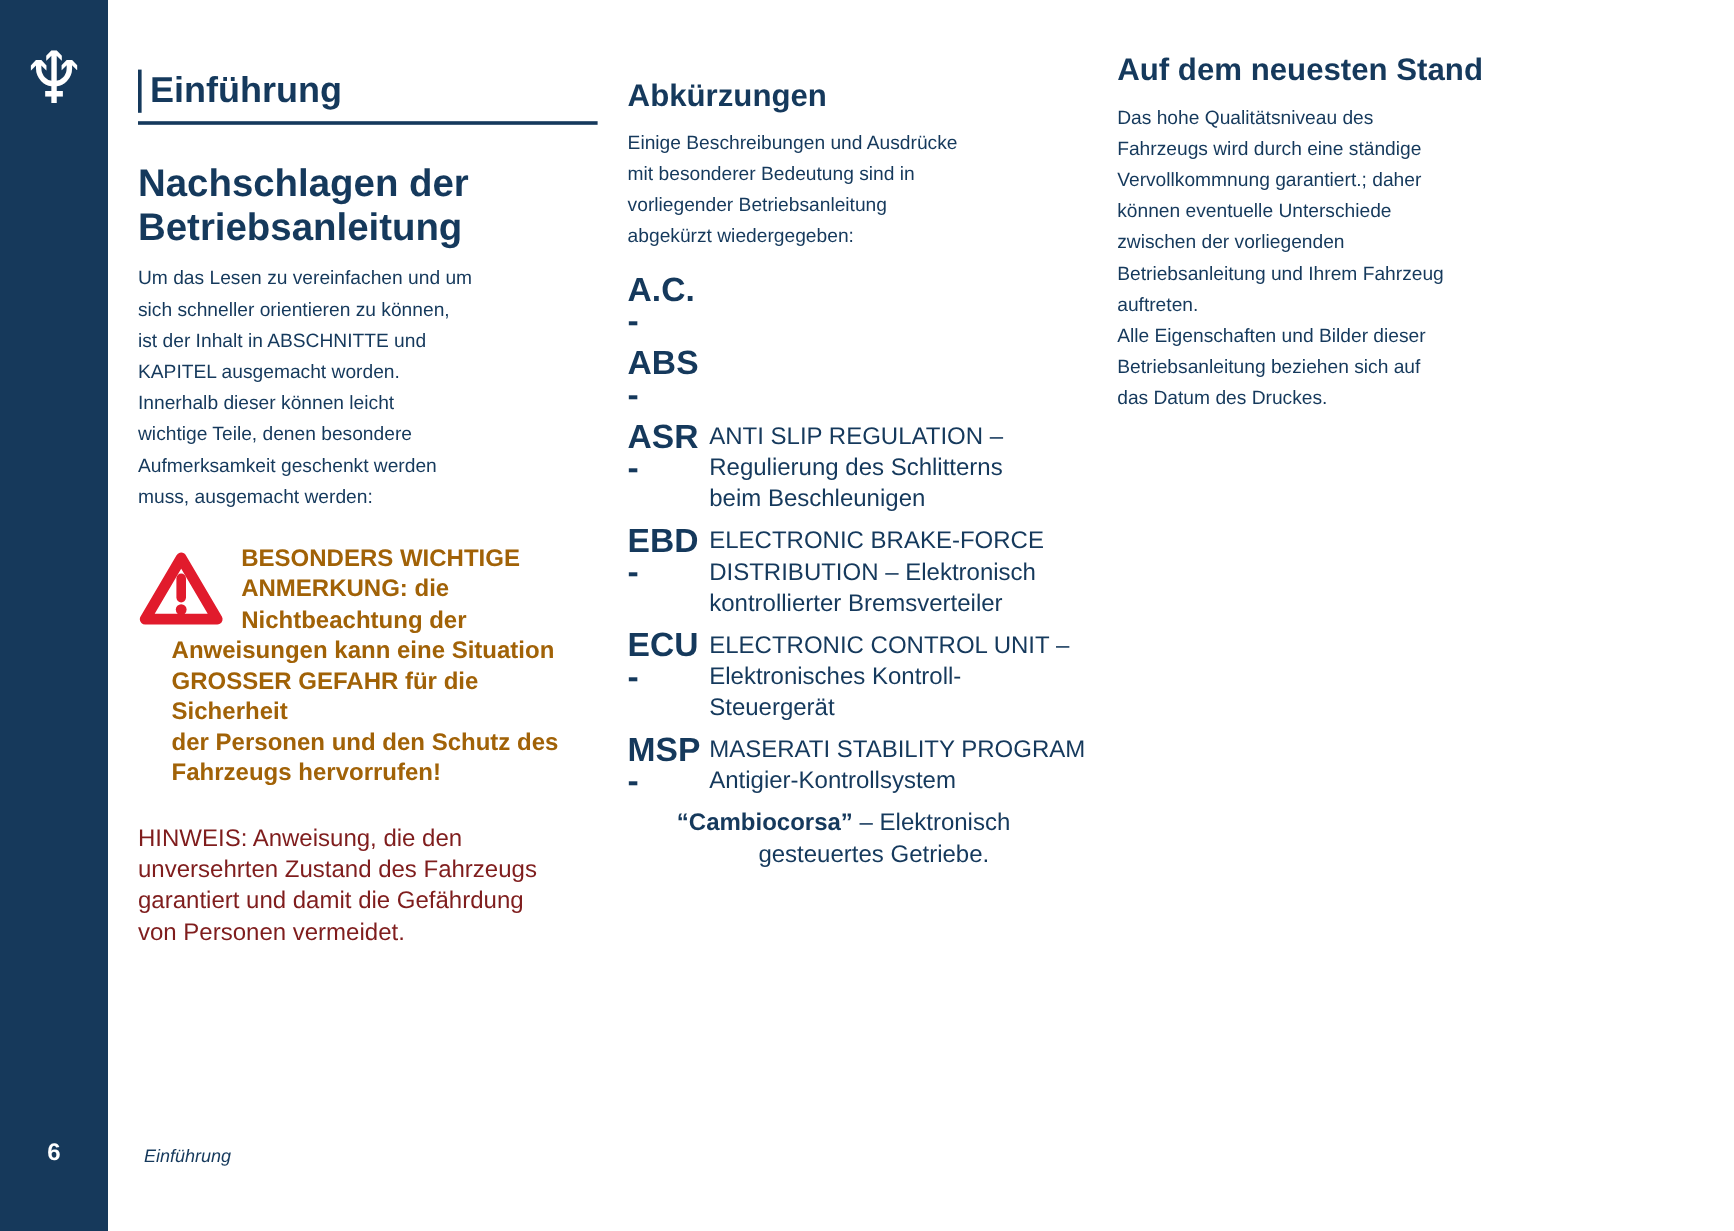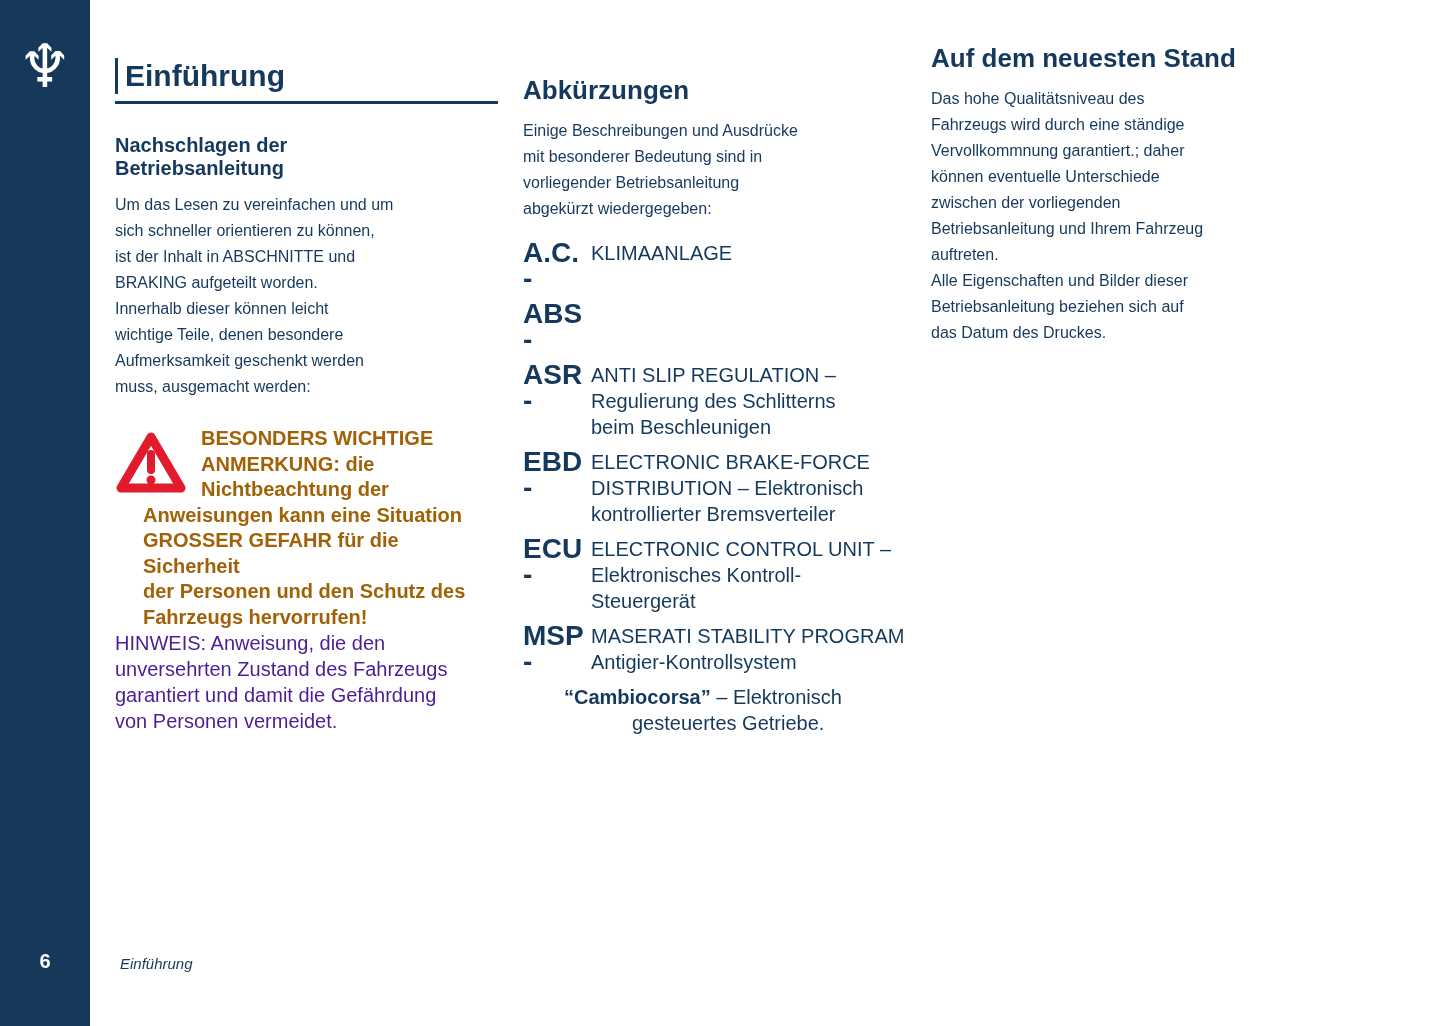--- a/index.html
+++ b/index.html
@@ -30,61 +30,62 @@
     font-weight:bold; font-size:20px;
   }
   .footer-label {
     position:absolute; left:120px; top:955px;
     font-style:italic; font-size:15px; color:#15395C;
   }
 
   
   .col { position:absolute; top:58px; }
   .col1 { left:115px; width:383px; }
-  .col2 { left:523px; width:395px; top:76px; }
+  .col2 { left:523px; width:395px; top:65px; }
   .col3 { left:931px; width:386px; top:44px; }
 
   .title {
     font-size:30px; font-weight:bold;
     border-left:3px solid #15395C;
     padding-left:7px;
     line-height:1.2;
   }
   .title-rule {
     height:3px; background:#15395C;
     margin-top:7px; margin-bottom:30px;
   }
 
   .col-heading {
     font-size:26px; font-weight:bold;
     line-height:1.15; margin-bottom:12px;
   }
   .section-heading {
-    font-size:20px; font-weight:bold;
+    font-size:32px; font-weight:bold;
     line-height:1.15; margin-bottom:12px;
     white-space:pre-line;
   }
 
   .body-text {
     font-size:16px; line-height:26px;
     white-space:pre-line;
   }
 
   .warning-block { margin-top:26px; }
   .warning-icon {
     float:left; margin:4px 14px 4px 0;
   }
   .warning-text {
     font-size:20px; font-weight:bold;
     color:#a16207; line-height:25.5px;
     white-space:pre-line;
     margin-left:28px;
   }
   .note-text {
-    font-size:20px; color:#4c1d95;
+    margin-top:28px;
+    font-size:20px; color:#7f1d1d;
     line-height:26px; white-space:pre-line;
   }
 
   .abbr-list { margin-top:18px; }
   .abbr-row { display:flex; margin-bottom:9px; }
   .abbr-term {
     flex:0 0 68px; font-weight:bold;
     font-size:28px; line-height:26px;
   }
   .abbr-def {
@@ -114,21 +115,21 @@
 
 <div class="col col1">
   <h1 class="title">Einführung</h1>
   <div class="title-rule"></div>
 
   <h2 class="section-heading">Nachschlagen der
 Betriebsanleitung</h2>
   <p class="body-text para">Um das Lesen zu vereinfachen und um
 sich schneller orientieren zu können,
 ist der Inhalt in ABSCHNITTE und
-BRAKING aufgeteilt worden.
+KAPITEL ausgemacht worden.
 Innerhalb dieser können leicht
 wichtige Teile, denen besondere
 Aufmerksamkeit geschenkt werden
 muss, ausgemacht werden:</p>
 
   <div class="warning-block">
     <svg class="warning-icon" width="72" height="64" viewBox="0 0 72 64">
       <path d="M36 7 L66 58 L6 58 Z" fill="none" stroke="#E11B2C" stroke-width="9" stroke-linejoin="round"></path>
       <path d="M36 24 L36 40" stroke="#E11B2C" stroke-width="8" stroke-linecap="round" fill="none"></path>
       <circle cx="36" cy="50" r="4.5" fill="#E11B2C"></circle>
@@ -151,21 +152,20 @@
 <div class="col col2">
   <h2 class="col-heading">Abkürzungen</h2>
   <p class="body-text para">Einige Beschreibungen und Ausdrücke
 mit besonderer Bedeutung sind in
 vorliegender Betriebsanleitung
 abgekürzt wiedergegeben:</p>
 
   <div class="abbr-list">
     <div class="abbr-row">
       <span class="abbr-term">A.C. -</span>
-      <span class="abbr-def">KLIMAANLAGE</span>
     </div>
     <div class="abbr-row">
       <span class="abbr-term">ABS -</span>
     </div>
     <div class="abbr-row">
       <span class="abbr-term">ASR -</span>
       <span class="abbr-def">ANTI SLIP REGULATION –
 Regulierung des Schlitterns
 beim Beschleunigen</span>
     </div>

